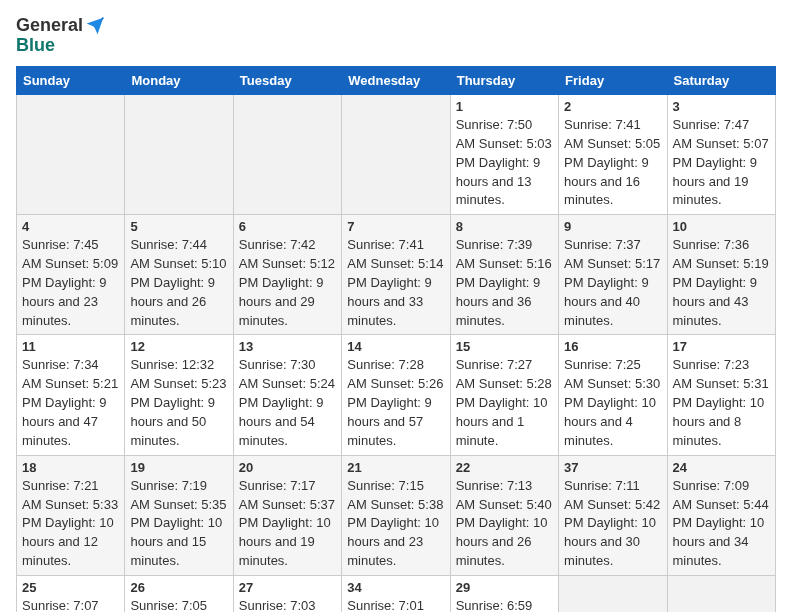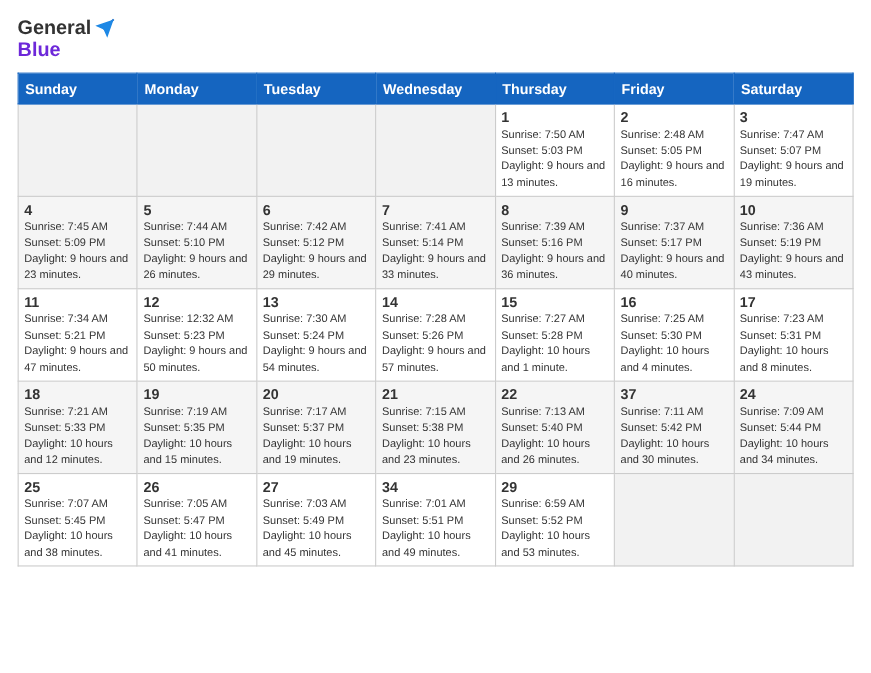--- a/index.html
+++ b/index.html
@@ -20,21 +20,21 @@
       display: flex;
       align-items: center;
       gap: 4px;
     }
     .logo-text {
       font-size: 18px;
       font-weight: bold;
       line-height: 1.1;
     }
     .logo-general { color: #333; text-align: right; }
-    .logo-blue { color: #6d28d9; }
+    .logo-blue { color: #0f766e; }
     .logo-bird {
       width: 20px;
       height: 20px;
     }
     .title-block {
       text-align: right;
     }
     .month-title {
       font-size: 36px;
       font-weight: bold;
@@ -70,21 +70,21 @@
     td.empty {
       background: #f9f9f9;
     }
     .day-num {
       font-size: 13px;
       font-weight: bold;
       display: block;
       margin-bottom: 2px;
     }
     .day-detail {
-      font-size: 10px;
+      font-size: 13px;
       line-height: 1.45;
       color: #333;
     }
     tr:nth-child(even) td {
       background: #f5f5f5;
     }
     tr:nth-child(odd) td {
       background: #fff;
     }
     td.empty {
@@ -130,21 +130,21 @@
         <td class="empty"></td>
         <td>
           <span class="day-num">1</span>
           <div class="day-detail">Sunrise: 7:50 AM
 Sunset: 5:03 PM
 Daylight: 9 hours
 and 13 minutes.</div>
         </td>
         <td>
           <span class="day-num">2</span>
-          <div class="day-detail">Sunrise: 2:48 AM
+          <div class="day-detail">Sunrise: 7:41 AM
 Sunset: 5:05 PM
 Daylight: 9 hours
 and 16 minutes.</div>
         </td>
         <td>
           <span class="day-num">3</span>
           <div class="day-detail">Sunrise: 7:47 AM
 Sunset: 5:07 PM
 Daylight: 9 hours
 and 19 minutes.</div>

